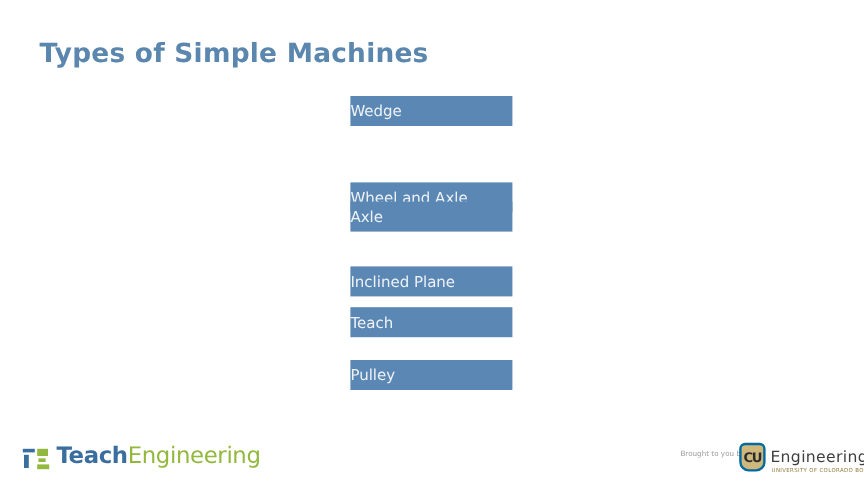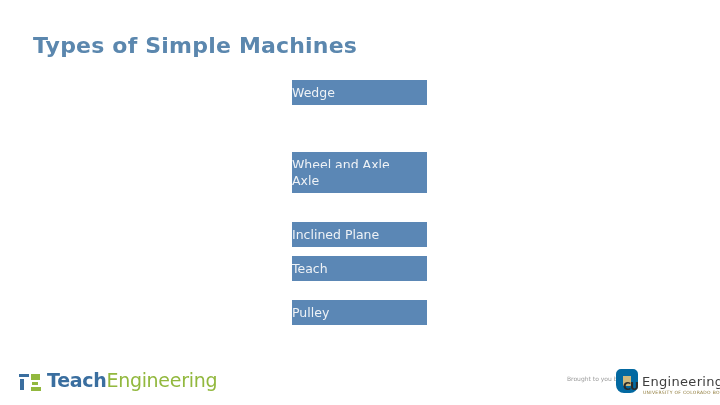--- a/index.html
+++ b/index.html
@@ -57,21 +57,21 @@
   
   .attribution { position: absolute; left: 560px; top: 366px; width: 158px; height: 34px; }
   .brought {
     position: absolute; left: 7px; top: 9px;
     font-size: 6px; color: var(--attr-gray, #9b9b9b); white-space: nowrap;
   }
   .cu-shield {
     position: absolute; left: 56px; top: 3px;
     width: 22px; height: 24px;
     background: var(--cu-gold, #cfb87c);
-    border: 7px solid #0369a1;
+    border: 2px solid #0369a1;
     box-sizing: border-box;
     border-radius: 5px 5px 8px 8px;
     color: var(--cu-dark, #2b2b2b);
     font-size: 11px; font-weight: bold;
     text-align: center; line-height: 22px;
     letter-spacing: -1px;
     cursor: pointer;
   }
   .org {
     position: absolute; left: 82px; top: 8px;

